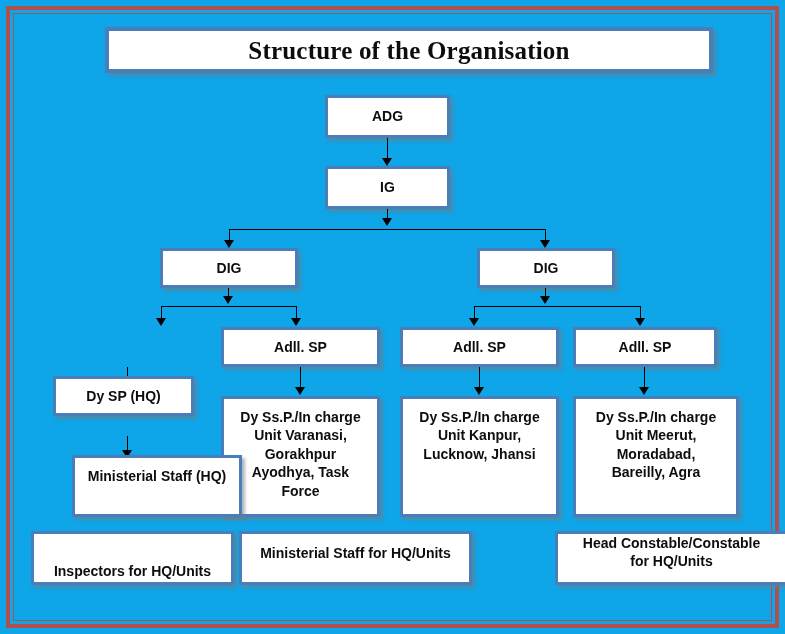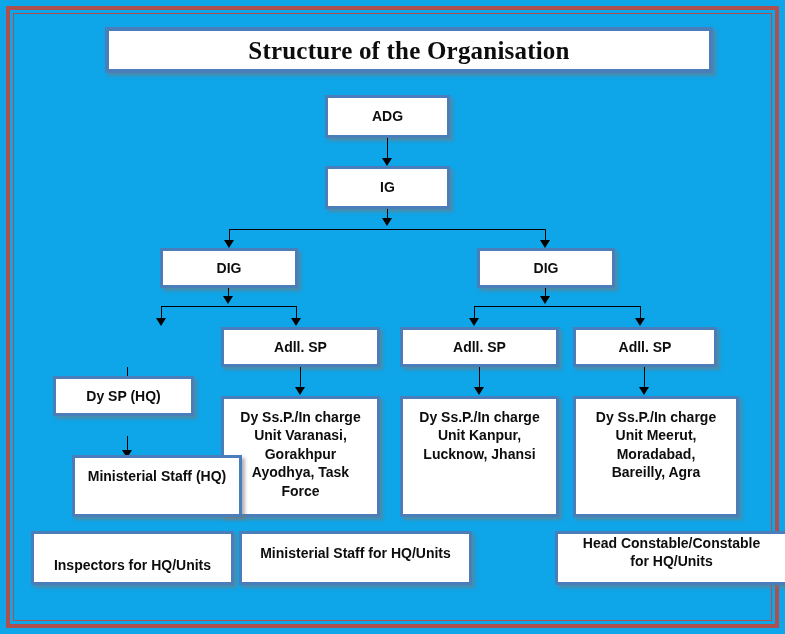--- a/index.html
+++ b/index.html
@@ -201,21 +201,21 @@
 Bareilly, Agra</span>
   </div>
 
   <div class="vline" style="left:127px; top:436px; height:17px;"></div>
   <div class="arrow" style="left:122px; top:450px;"></div>
 
   <div class="box v-top lvl-box" style="left:31px; top:455px; width:170px; height:62px; padding-top:9px;margin-left:41px;">
     <span class="txt">Ministerial Staff (HQ)</span>
   </div>
 
-  <div class="box v-top bottom-box" style="left:31px; top:531px; width:203px; height:54px; padding-top:22px;">
+  <div class="box v-top bottom-box" style="left:31px; top:531px; width:203px; height:54px; padding-top:28px;">
     <span class="txt">Inspectors for HQ/Units</span>
   </div>
 
   <div class="box v-top bottom-box" style="left:239px; top:531px; width:233px; height:54px; padding-top:10px;">
     <span class="txt">Ministerial Staff for HQ/Units</span>
   </div>
 
   <div class="box v-top bottom-box" style="left:508px; top:531px; width:233px; height:54px; padding-top:0;margin-left:47px;">
     <span class="txt">Head Constable/Constable
 for HQ/Units</span>

